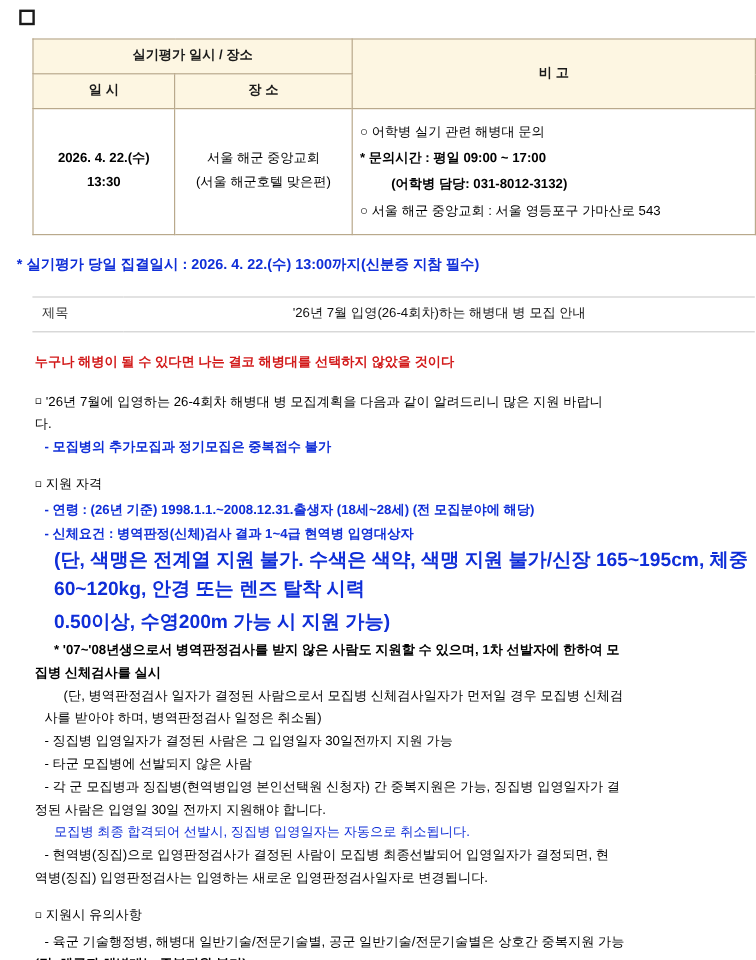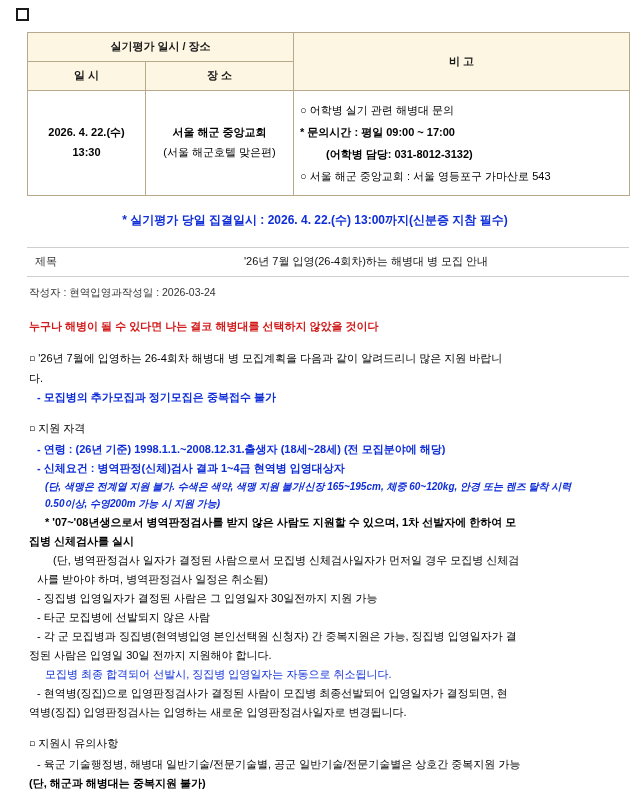--- a/index.html
+++ b/index.html
@@ -76,33 +76,32 @@
     font-weight: bold;
     font-size: 11.5px;
     line-height: 1.8;
     height: 96px;
   }
   .cell-place {
     text-align: center;
     font-size: 11.5px;
     line-height: 1.8;
   }
-  .cell-place .place-main { font-weight: bold; }
+  .cell-place .place-main { font-weight: normal; }
   .cell-place .place-sub { font-weight: normal; font-size: 11px; }
   .cell-note {
     text-align: left;
     font-size: 11.5px;
     line-height: 2.0;
     padding-left: 14px;
   }
   .note-strong { font-weight: bold; }
 
   
   .notice-line {
-    text-align: center;
     color: #0f2ed8;
     font-weight: bold;
     font-size: 12px;
     margin: 16px 0 18px 0;
   }
 
   
   table.meta {
     border-collapse: collapse;
     width: 602px;
@@ -152,21 +151,21 @@
   .para.sec {
     margin-top: 14px;
     margin-bottom: 4px;
   }
   .sq { font-family: "DejaVu Sans", sans-serif; font-size: 9px; vertical-align: 1px; }
   .b { font-weight: bold; }
   .blue { color: #0f2ed8; }
   .ind1 { padding-left: 8px; }
   .ind2 { padding-left: 16px; }
   .ind3 { padding-left: 24px; }
-  .small { font-size: 10px; font-style: italic; }
+  .small { font-size: 16px; }
 </style>
 </head>
 <body>
 
 <div class="page">
 
   <div class="doc-title">
     <span class="title-square"></span>
   </div>
 
@@ -207,21 +206,20 @@
   <div class="notice-line">* 실기평가 당일 집결일시 : 2026. 4. 22.(수) 13:00까지(신분증 지참 필수)</div>
 
   <table class="meta">
     <tbody>
       <tr>
         <td class="meta-label">제목</td>
         <td class="meta-value">'26년 7월 입영(26-4회차)하는 해병대 병 모집 안내</td>
       </tr>
     </tbody>
   </table>
-  <div class="meta-author">작성자 : 현역입영과작성일 : 2026-03-24</div>
 
   <div class="headline">누구나 해병이 될 수 있다면 나는 결코 해병대를 선택하지 않았을 것이다</div>
 
   <div class="body-block">
 
     <div class="para">
       <span class="sq">▫</span>
       <span>'26년 7월에 입영하는 26-4회차 해병대 병 모집계획을 다음과 같이 알려드리니 많은 지원 바랍니</span>
     </div>
     <div class="para">다.</div>

